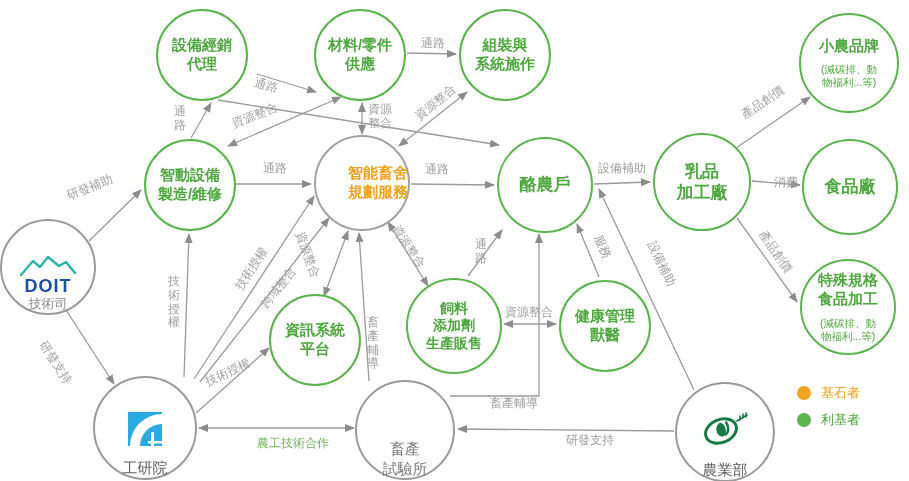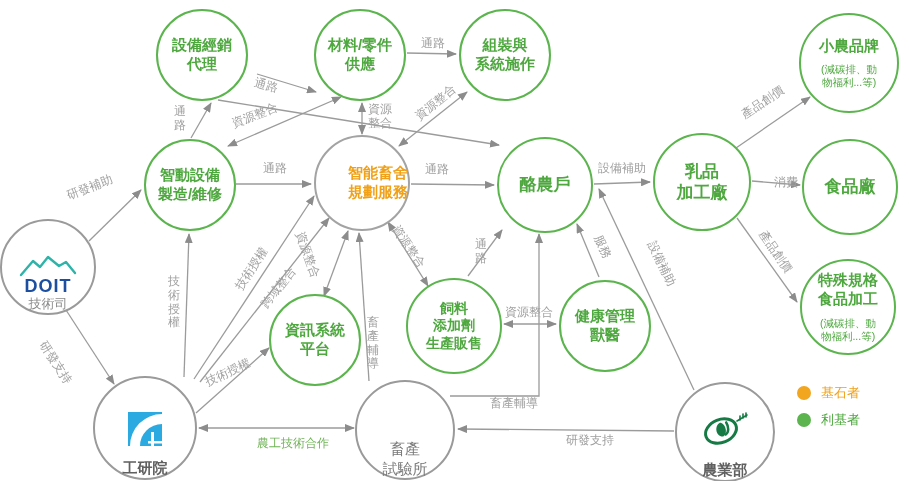--- a/index.html
+++ b/index.html
@@ -16,21 +16,21 @@
   .o .lbl{color:#f0a118;}
   .gray{border:2px solid #9a9a9a;justify-content:flex-end;}
   .big .lbl{font-size:17px;}
   .elbl{position:absolute;font-size:12px;color:#a0a0a0;white-space:pre-line;z-index:3;
         transform:translate(-50%,-50%);text-align:center;line-height:1.15;}
   .v{width:15px;word-break:break-all;}
   .w2{width:30px;word-break:break-all;}
   .green-lbl{color:#6fb357;}
   .brand{font-weight:bold;font-size:18px;color:#1c4fa0;letter-spacing:1px;line-height:1;}
   .doit-sub{font-size:13px;color:#8a8a8a;margin-top:0;}
-  .inst{font-size:15px;color:#606060;margin-top:12px;font-weight:bold;}
+  .inst{font-size:15px;color:#606060;margin-top:12px;font-weight:normal;}
   .inst2{font-size:15px;color:#7a7a7a;white-space:pre-line;line-height:1.3;}
   .legend-item{position:absolute;display:flex;align-items:center;z-index:3;}
   .dot{width:14px;height:14px;border-radius:50%;margin-right:10px;}
   .dot-0{background:#f2a51f;} .dot-1{background:#5bb44d;} .dot-2{background:#8c8c8c;}
   .ltext{font-size:13px;}
   .lt-0{color:#f0a118;} .lt-1{color:#4ea83f;} .lt-2{color:#8c8c8c;}
 </style>
 </head>
 <body>
 

